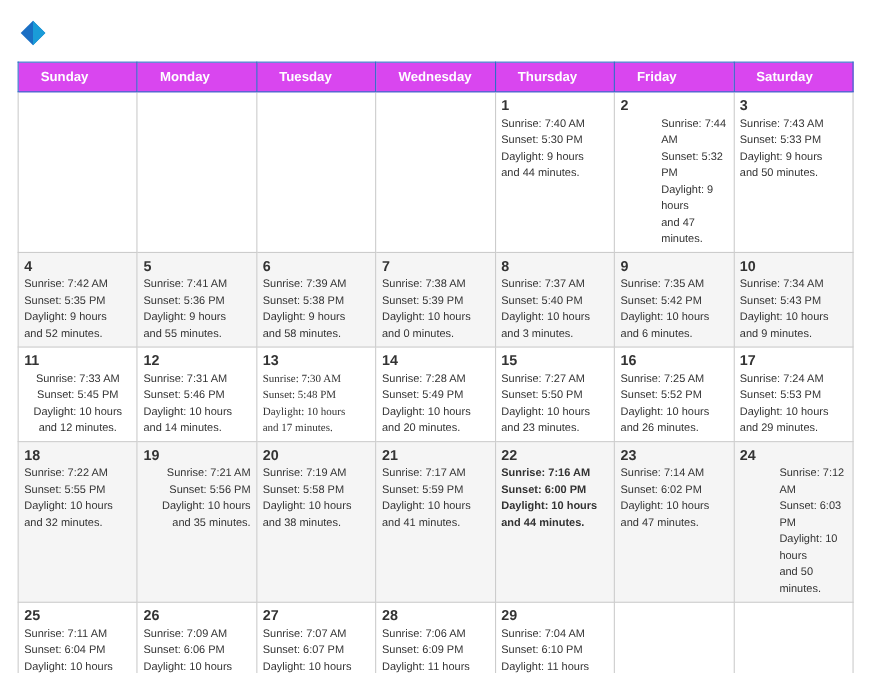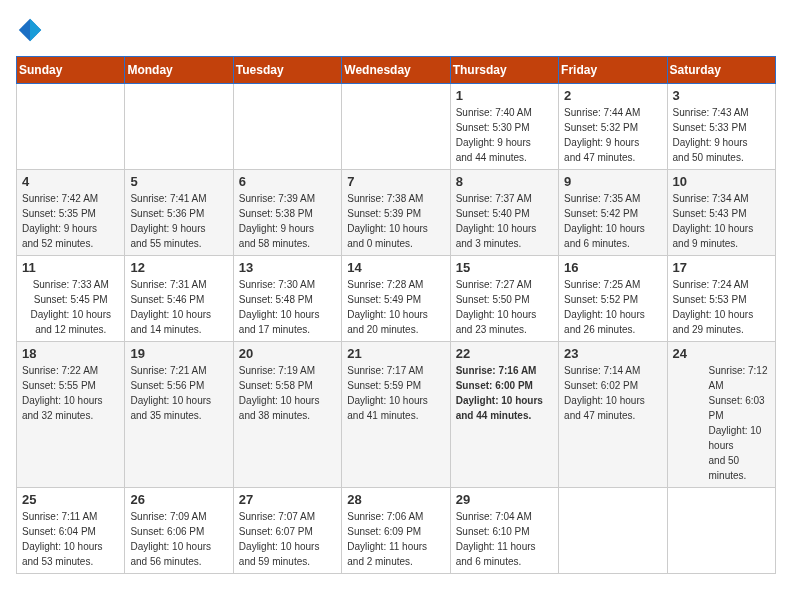--- a/index.html
+++ b/index.html
@@ -47,25 +47,25 @@
     }
     .subtitle {
       font-size: 15px;
       color: #555;
     }
     .calendar {
       width: 100%;
       border-collapse: collapse;
     }
     .calendar th {
-      background-color: #c2410c;
+      background-color: #d946ef;
       color: #fff;
       font-size: 12px;
       font-weight: bold;
-      padding: 6px 2px;
+      padding: 6px 20px;
       text-align: left;
       border: 1px solid #2d6dc8;
     }
     .calendar td {
       border: 1px solid #ccc;
       vertical-align: top;
       padding: 4px 5px;
       width: 108px;
       min-height: 80px;
       font-size: 10px;
@@ -135,21 +135,21 @@
         <td class="empty-cell"></td>
         <td>
           <span class="day-number">1</span>
           <div class="day-info" style="white-space: pre-line;">Sunrise: 7:40 AM
 Sunset: 5:30 PM
 Daylight: 9 hours
 and 44 minutes.</div>
         </td>
         <td>
           <span class="day-number">2</span>
-          <div class="day-info" style="white-space: pre-line;">Sunrise: 7:44 AM
+          <div class="day-info" style="white-space: pre-line; margin-left: 37px;">Sunrise: 7:44 AM
 Sunset: 5:32 PM
 Daylight: 9 hours
 and 47 minutes.</div>
         </td>
         <td>
           <span class="day-number">3</span>
           <div class="day-info" style="white-space: pre-line;">Sunrise: 7:43 AM
 Sunset: 5:33 PM
 Daylight: 9 hours
 and 50 minutes.</div>
@@ -216,21 +216,21 @@
         </td>
         <td>
           <span class="day-number">12</span>
           <div class="day-info" style="white-space: pre-line;">Sunrise: 7:31 AM
 Sunset: 5:46 PM
 Daylight: 10 hours
 and 14 minutes.</div>
         </td>
         <td>
           <span class="day-number">13</span>
-          <div class="day-info" style="white-space: pre-line;">Sunrise: 7:30 AM
+          <div class="day-info" style="white-space: pre-line; font-family: Liberation Serif, serif;">Sunrise: 7:30 AM
 Sunset: 5:48 PM
 Daylight: 10 hours
 and 17 minutes.</div>
         </td>
         <td>
           <span class="day-number">14</span>
           <div class="day-info" style="white-space: pre-line;">Sunrise: 7:28 AM
 Sunset: 5:49 PM
 Daylight: 10 hours
 and 20 minutes.</div>
@@ -260,21 +260,21 @@
       <tr>
         <td>
           <span class="day-number">18</span>
           <div class="day-info" style="white-space: pre-line;">Sunrise: 7:22 AM
 Sunset: 5:55 PM
 Daylight: 10 hours
 and 32 minutes.</div>
         </td>
         <td>
           <span class="day-number">19</span>
-          <div class="day-info" style="white-space: pre-line;">Sunrise: 7:21 AM
+          <div class="day-info" style="white-space: pre-line; text-align: right;">Sunrise: 7:21 AM
 Sunset: 5:56 PM
 Daylight: 10 hours
 and 35 minutes.</div>
         </td>
         <td>
           <span class="day-number">20</span>
           <div class="day-info" style="white-space: pre-line;">Sunrise: 7:19 AM
 Sunset: 5:58 PM
 Daylight: 10 hours
 and 38 minutes.</div>

